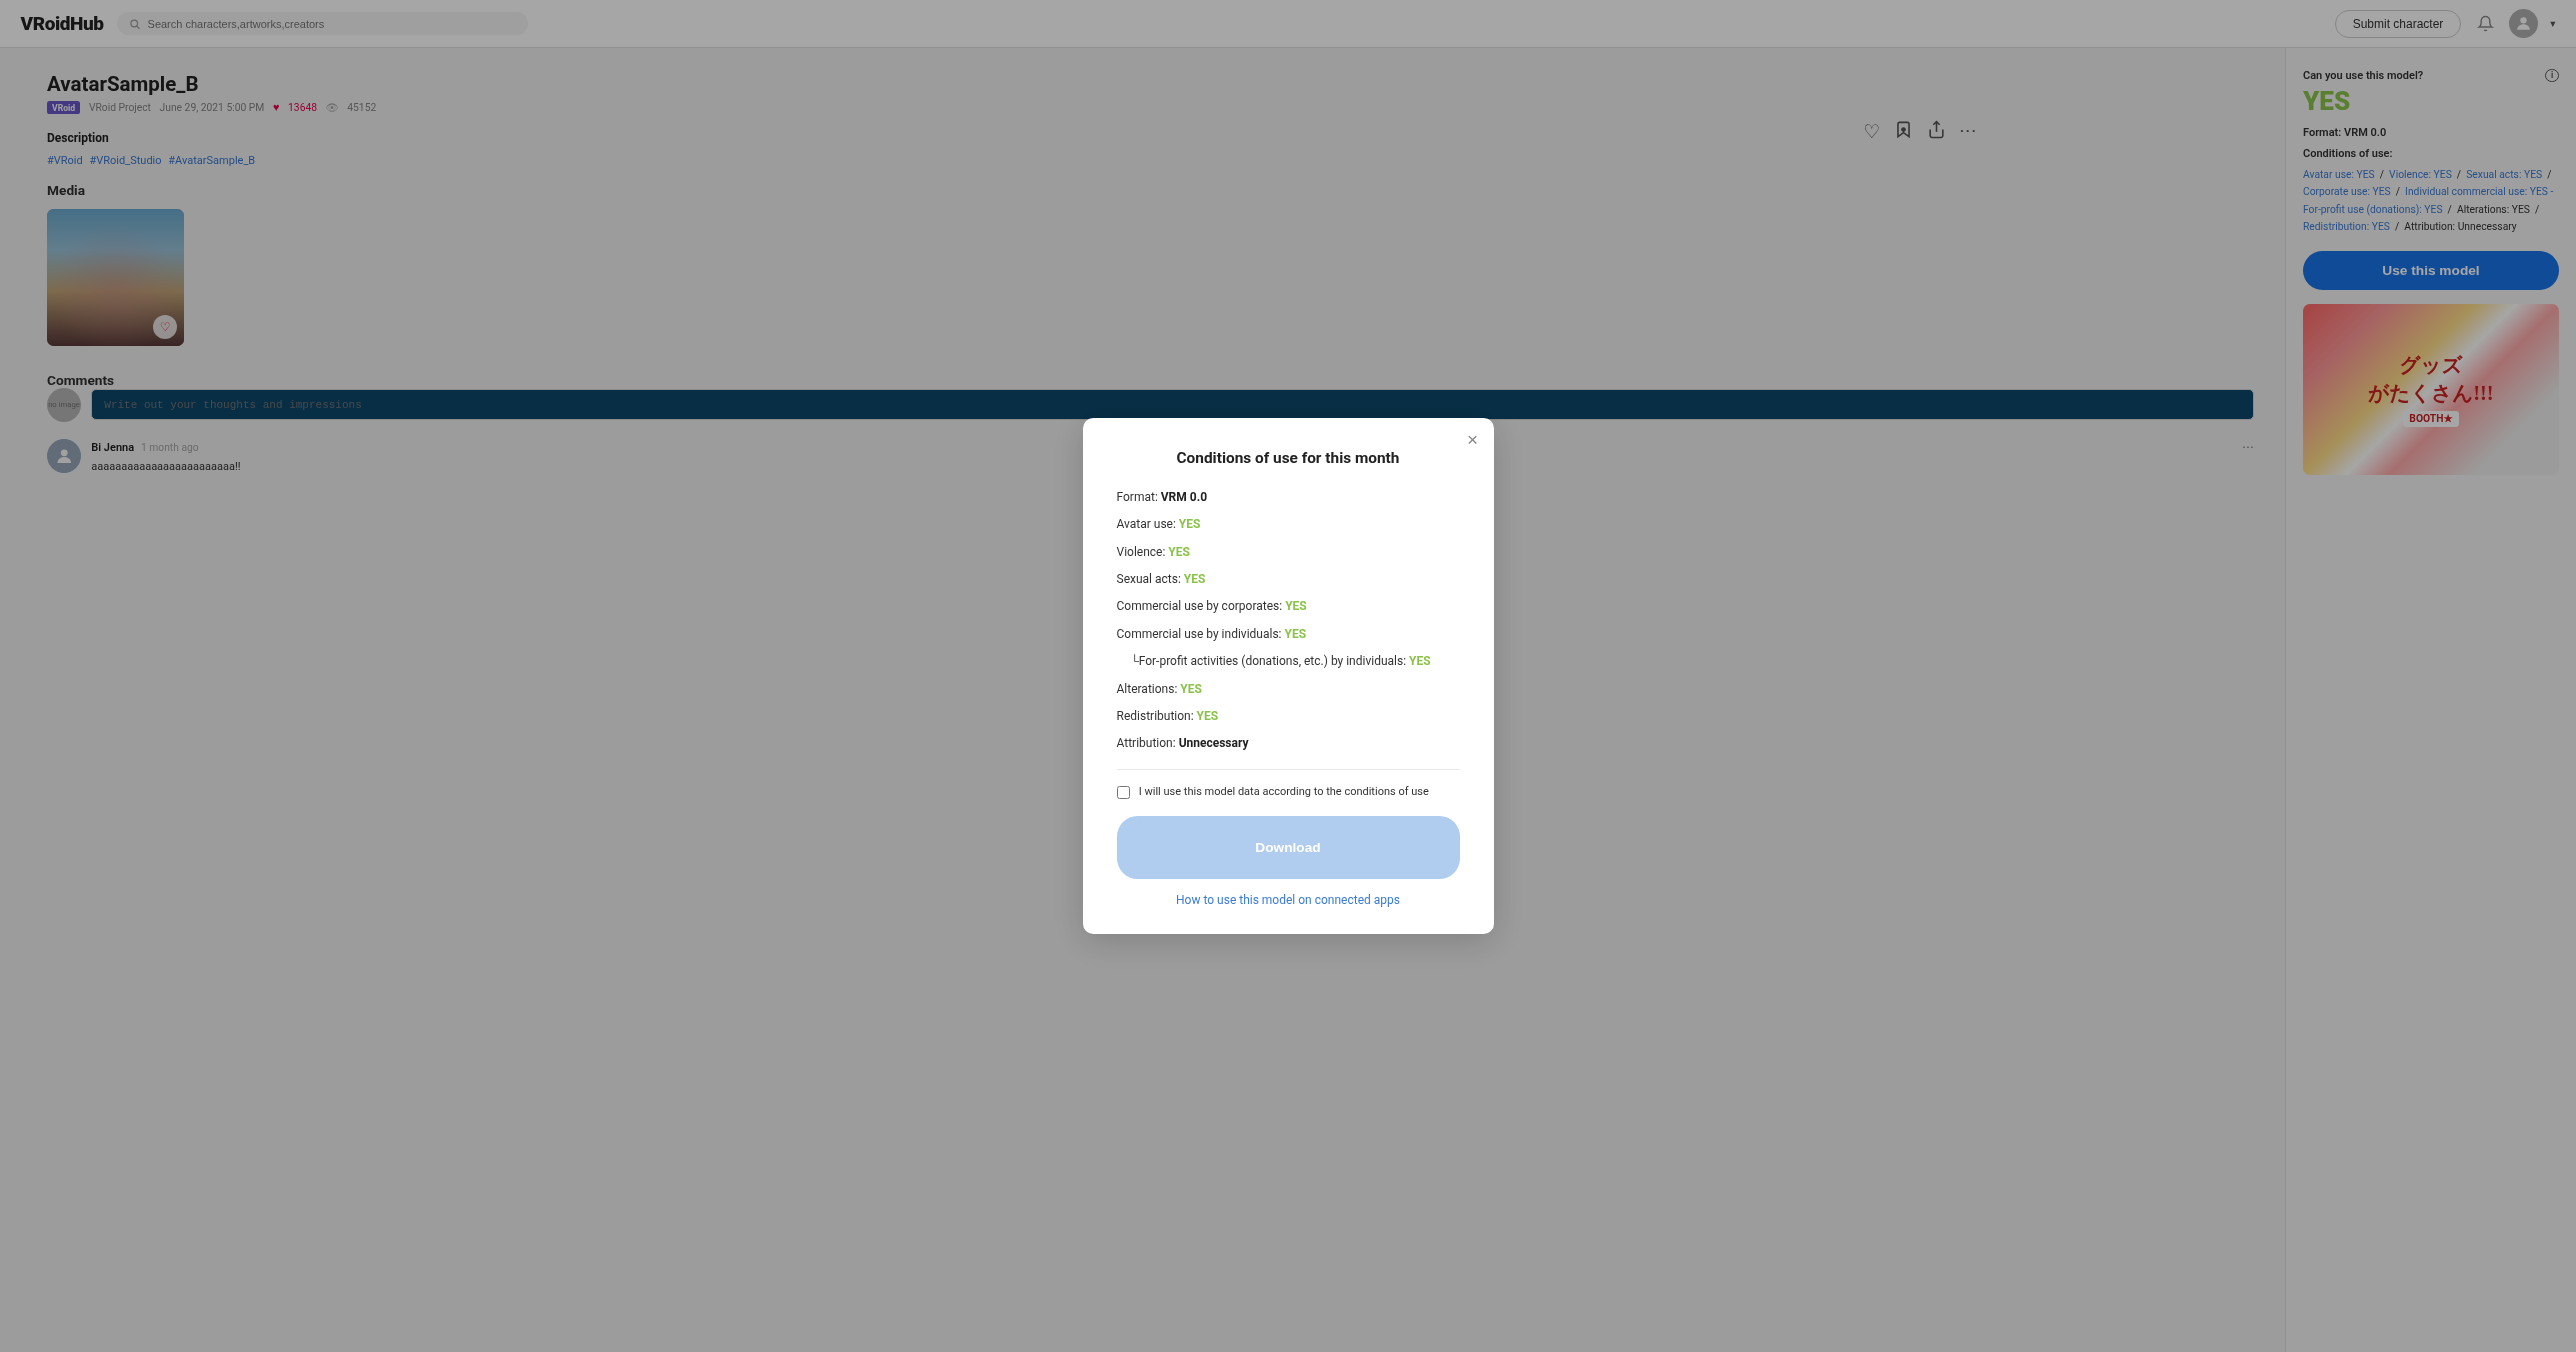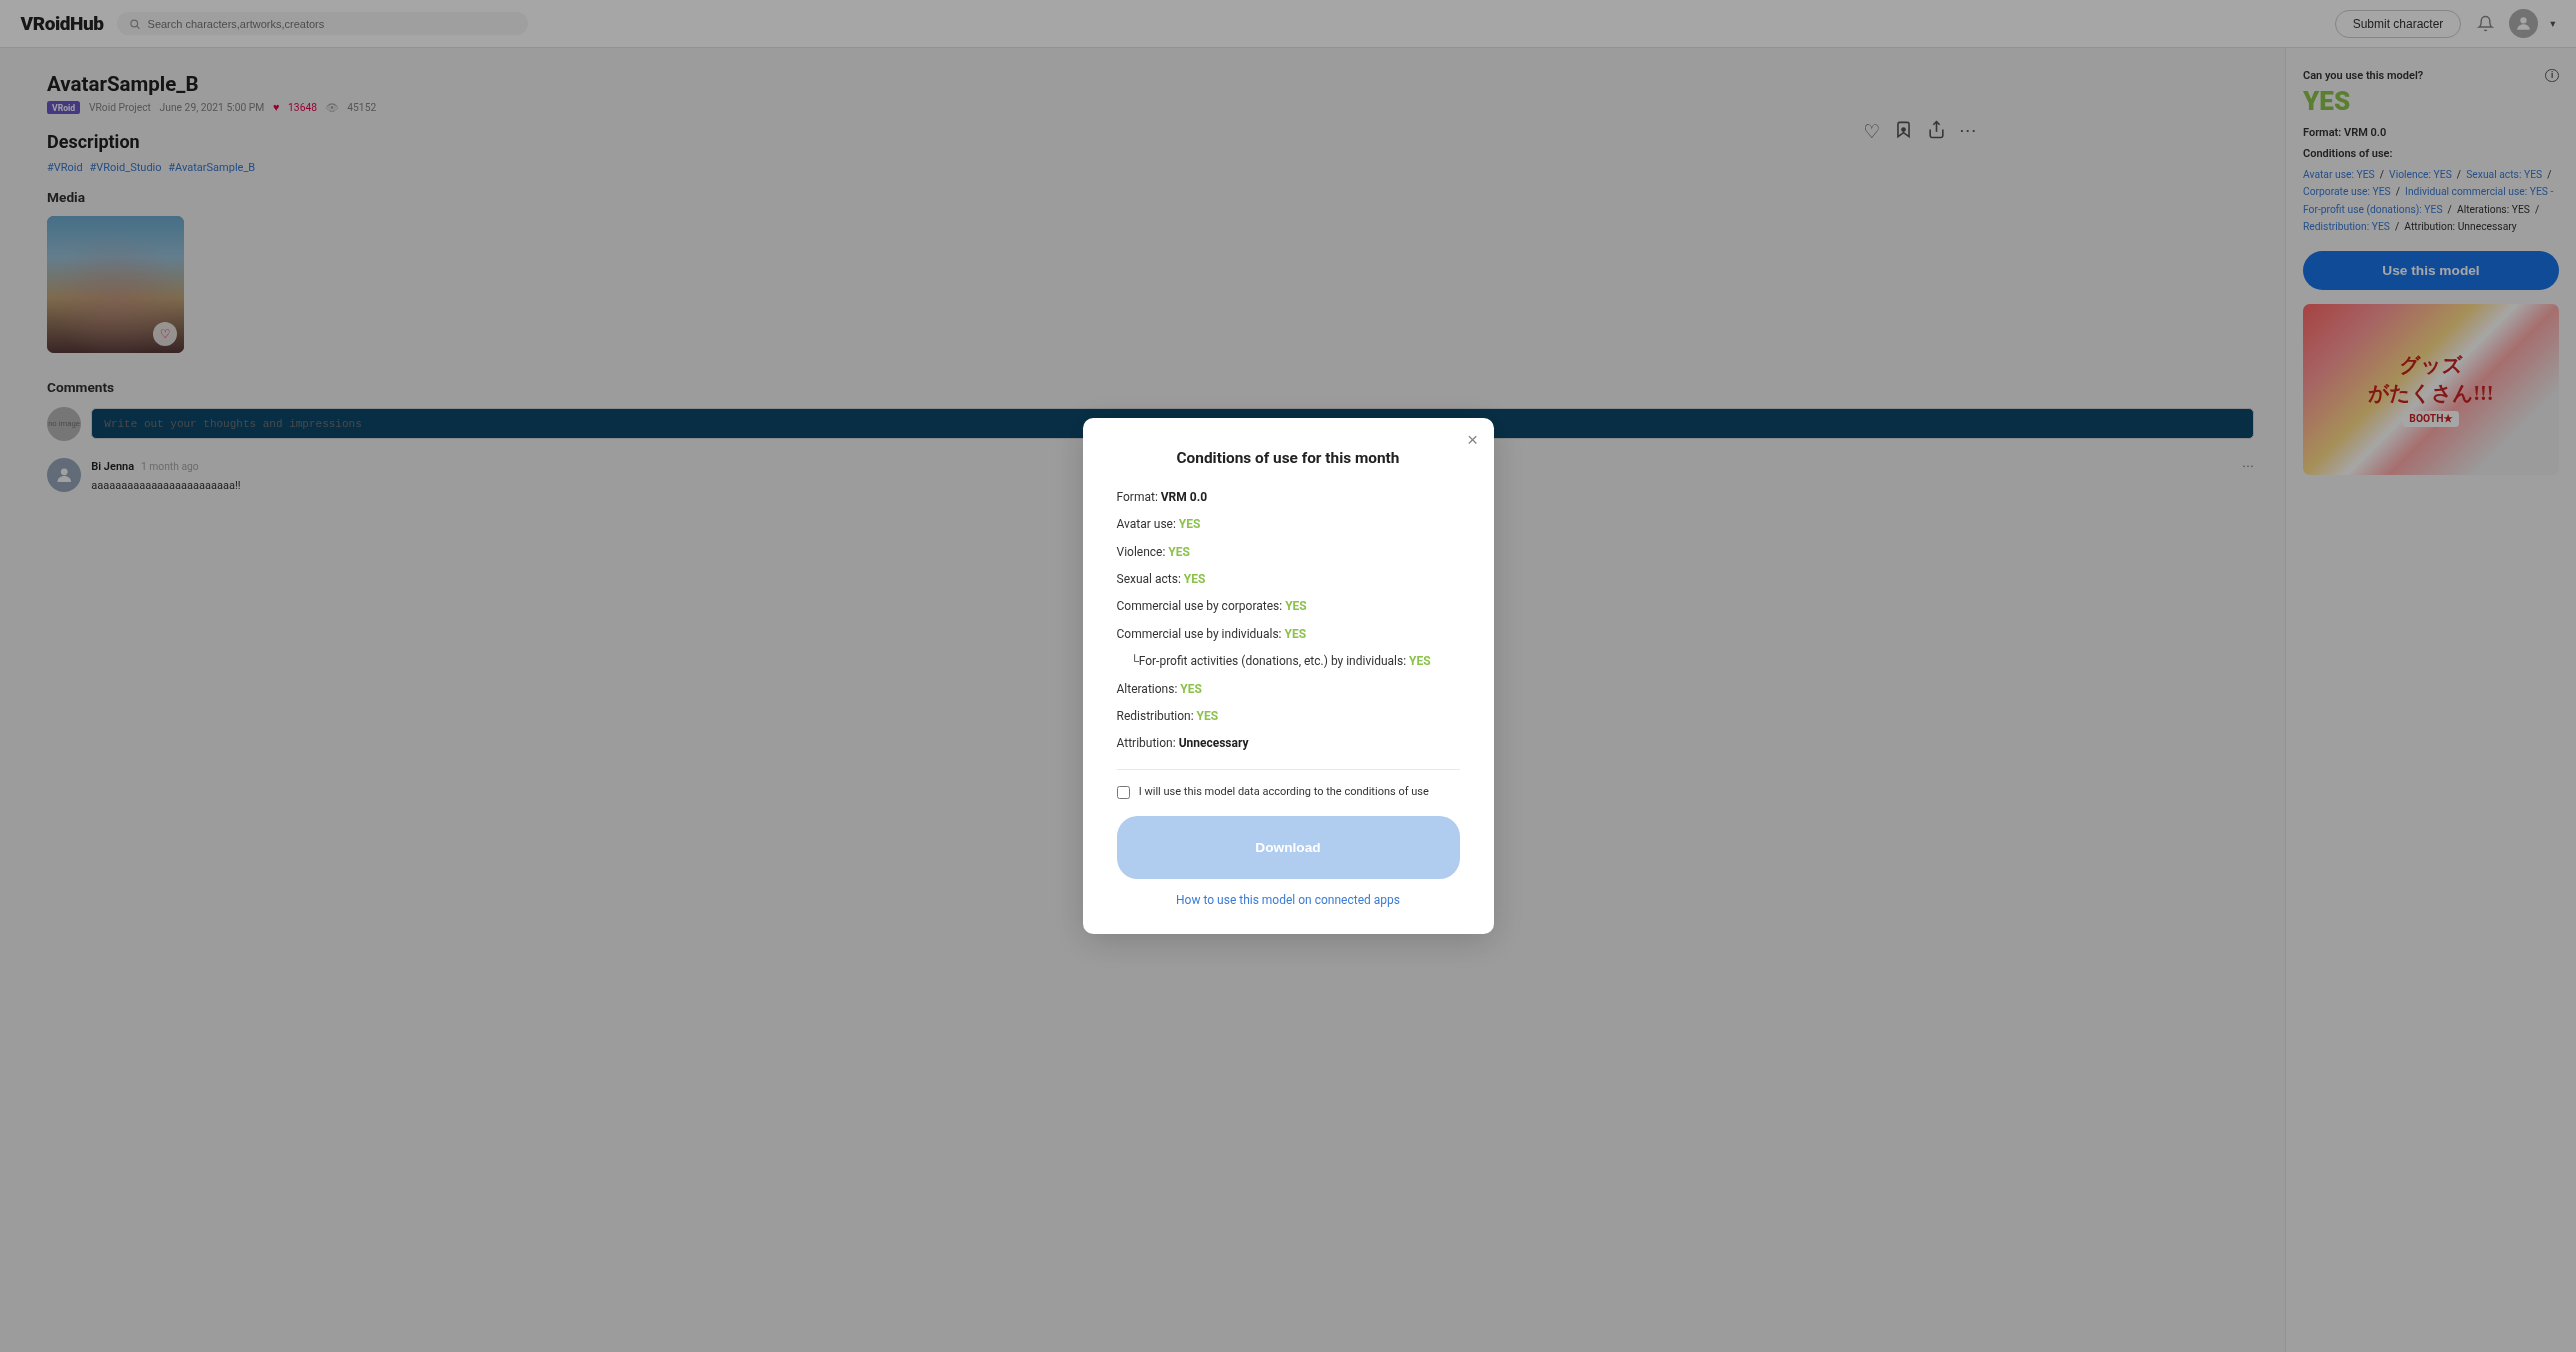--- a/index.html
+++ b/index.html
@@ -121,21 +121,21 @@
     .vroid-badge {
       background: #6a5acd;
       color: #fff;
       font-size: 8.6px;
       padding: 1.7px 5.1px;
       border-radius: 2.6px;
       font-weight: 700;
     }
     .heart-count { color: #e05; font-size: 10.3px; }
     .section-title {
-      font-size: 18px;
+      font-size: 12px;
       font-weight: 700;
       color: #222;
       margin-bottom: 8.6px;
     }
     .tags { display: flex; gap: 6.8px; margin-bottom: 15.4px; flex-wrap: wrap; }
     .tag { color: #3a7bd5; font-size: 11px; cursor: pointer; }
     .media-label { font-size: 13.7px; font-weight: 700; margin-bottom: 10.3px; }
     .media-thumb {
       width: 137px;
       height: 137px;
@@ -155,21 +155,21 @@
       border-radius: 50%;
       width: 24px;
       height: 24px;
       display: flex;
       align-items: center;
       justify-content: center;
       font-size: 12px;
       color: #e05;
     }
     .comments-section { margin-top: 26px; }
-    .comments-label { font-size: 13.7px; font-weight: 700; margin-bottom: 12px; }
+    .comments-label { font-size: 13.7px; font-weight: 700; }
     .comment-input-row {
       display: flex;
       align-items: center;
       gap: 10.3px;
       margin-bottom: 17px;
     }
     .comment-avatar {
       width: 34px;
       height: 34px;
       border-radius: 50%;

